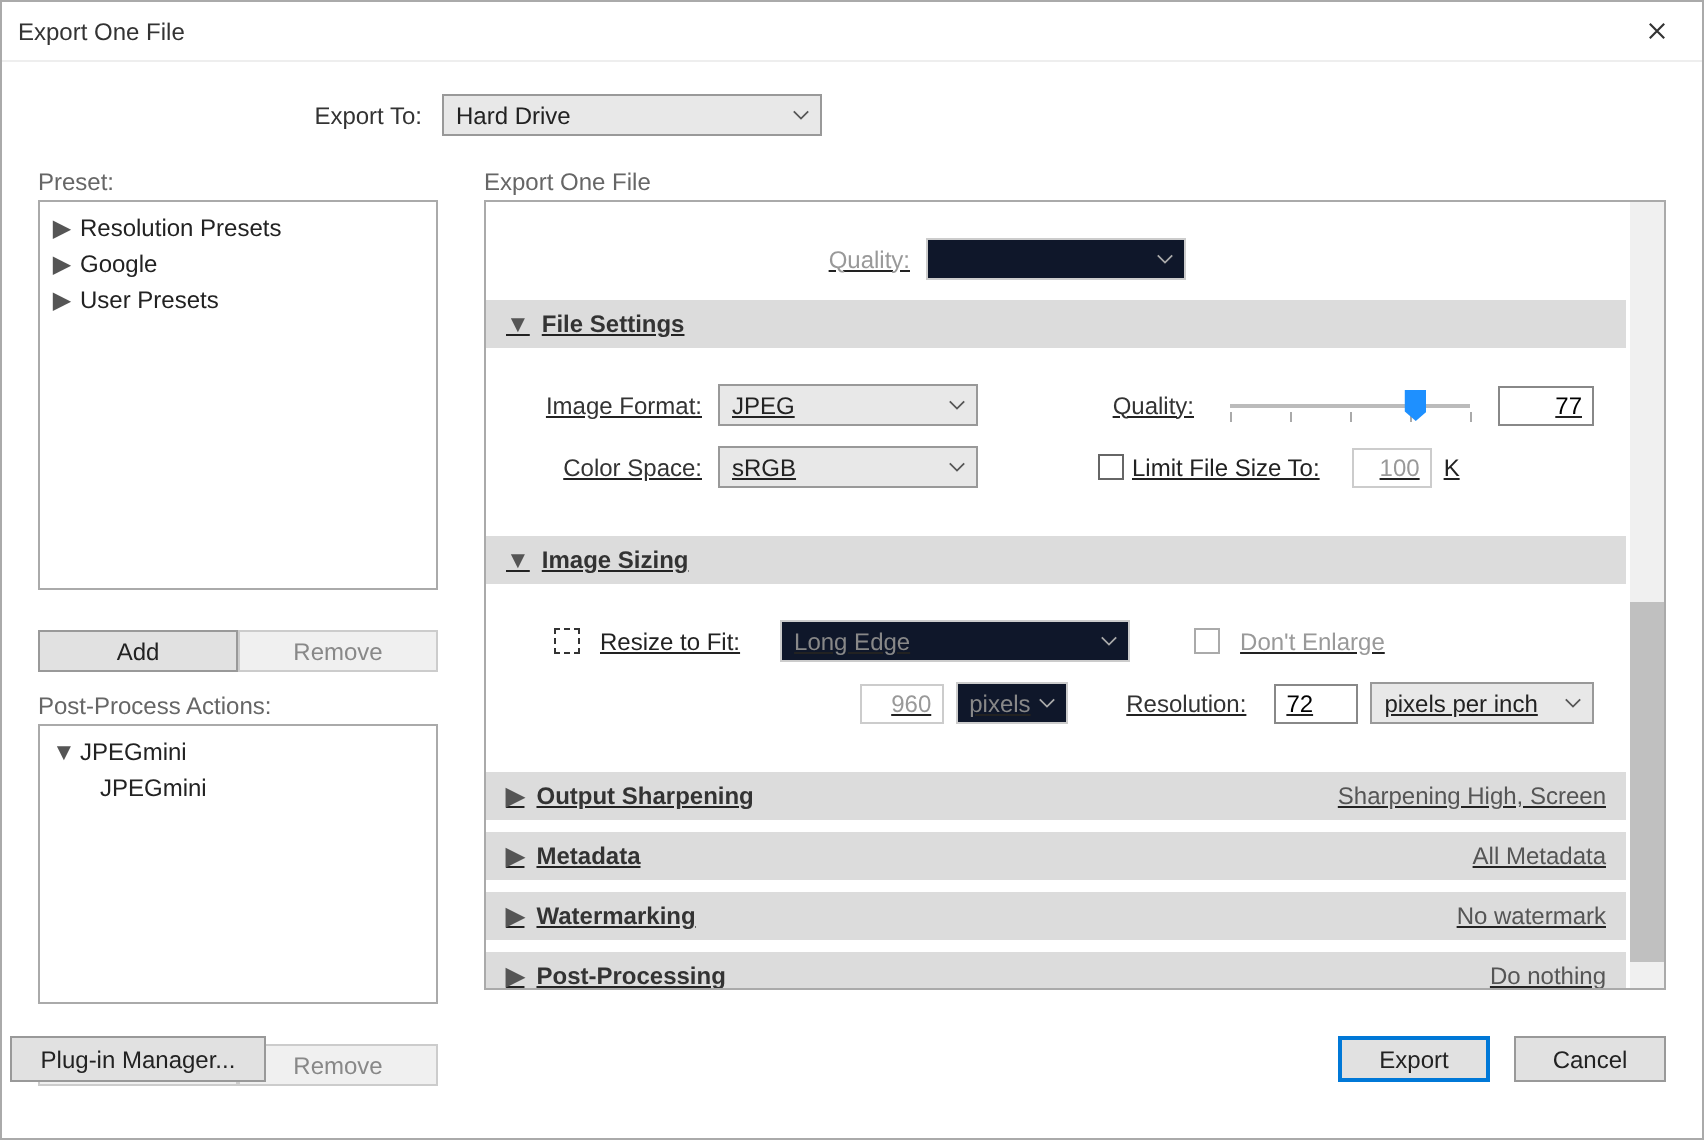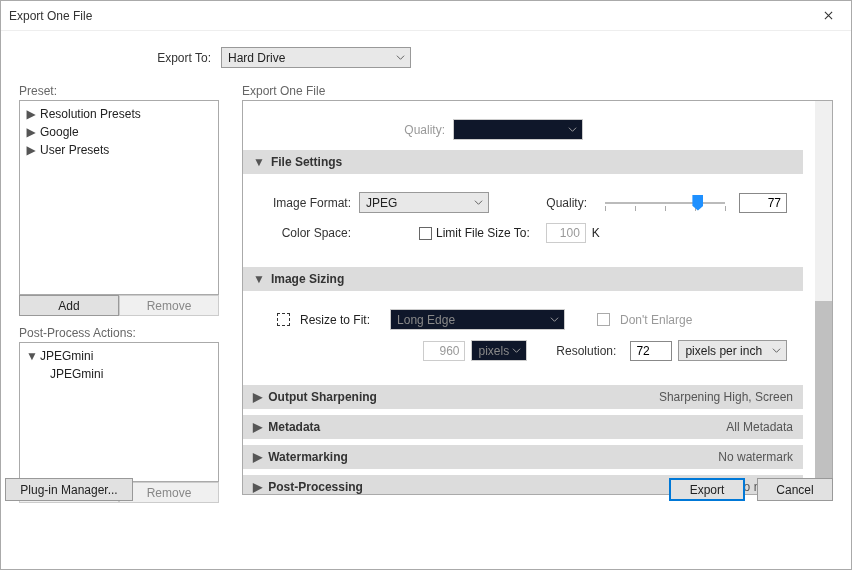--- a/index.html
+++ b/index.html
@@ -18,25 +18,25 @@
   .leftcol { width: 200px; }
   .rightcol { flex: 1; position: relative; }
   .section-label { color: #666; margin-bottom: 2px; }
   .listbox { border: 1px solid #aaa; height: 195px; background: #fff; padding: 4px 6px; overflow: auto; }
   .listbox.small { height: 140px; }
   .tree-item { padding: 2px 0; display: flex; align-items: center; gap: 4px; cursor: pointer; }
   .tree-item .tri { color: #555; width: 10px; display: inline-block; text-align: center; }
   .tree-child { padding-left: 24px; }
   .btnrow { display: flex; }
   .btnrow .btn { flex: 1; }
-  .btn { border: 1px solid #999; background: #e1e1e1; height: 21px; display: inline-flex; align-items: center; justify-content: center; cursor: pointer; padding: 0 9px; }
+  .btn { border: 1px solid #999; background: #e1e1e1; height: 21px; display: inline-flex; align-items: center; justify-content: center; cursor: pointer; padding: 0 9px; margin-top: 20px; }
   .btn.disabled { color: #888; border-color: #ccc; background: #f0f0f0; cursor: default; }
   .btn.primary { border: 2px solid #0078d7; background: #e1e1e1; font-weight: 400; }
   .scrollpane { border: 1px solid #aaa; height: 395px; position: relative; overflow: hidden; }
-  .scroll-inner { position: absolute; inset: 0 17px 0 0; overflow: hidden; padding: 8px 12px 0 0; }
+  .scroll-inner { position: absolute; inset: 0 17px 0 0; overflow: hidden; padding: 8px 2px 0 0; text-decoration: underline; }
   .scrollbar { position: absolute; right: 0; top: 0; width: 17px; height: 100%; background: #f0f0f0; }
   .scrollbar .thumb { position: absolute; left: 0; right: 0; top: 200px; height: 180px; background: #c0c0c0; }
   .panel-header { background: #dcdcdc; height: 24px; display: flex; align-items: center; padding: 0 10px; color: #333; font-weight: 600; margin-top: 6px; justify-content: space-between; }
   .panel-header .tri { margin-right: 6px; color: #555; }
   .panel-header .left { display: flex; align-items: center; font-weight: 700; }
   .panel-header .summary { font-weight: 400; color: #555; }
   .panel-body { padding: 8px 16px; }
   .row { display: flex; align-items: center; margin: 10px 0; }
   .rlabel { text-align: right; padding-right: 8px; color: #333; }
   .rlabel.disabled { color: #999; }
@@ -170,20 +170,26 @@
                     <div class="tick" style="left:25%"></div>
                     <div class="tick" style="left:50%"></div>
                     <div class="tick" style="left:75%"></div>
                     <div class="tick" style="left:100%"></div>
                   <div class="thumb" style="left:calc(77% - 5px)"></div>
                 </div>
                 <input class="input" style="width: 48px; margin-left: 14px;" value="77">
               </div>
               <div class="row">
                 <span class="rlabel rw-100">Color Space:</span>
+                <div class="select" style="width:130px">
+                  <span>sRGB</span>
+                  <span class="caret"><svg class="caret-svg" viewBox="0 0 10 10">
+                        <path d="M1 3 L5 7 L9 3" stroke="#555" fill="none"></path>
+                      </svg></span>
+                </div>
                 <span style="width:60px"></span>
                 <span class="chk"></span>
                 <span class="chklabel">Limit File Size To:</span>
                 <input class="input disabled" style="width: 40px; margin: 0px 6px 0px 16px;" value="100">
                 <span class="chklabel">K</span>
               </div>
             </div>
 
             <div class="panel-header">
               <span class="left">

